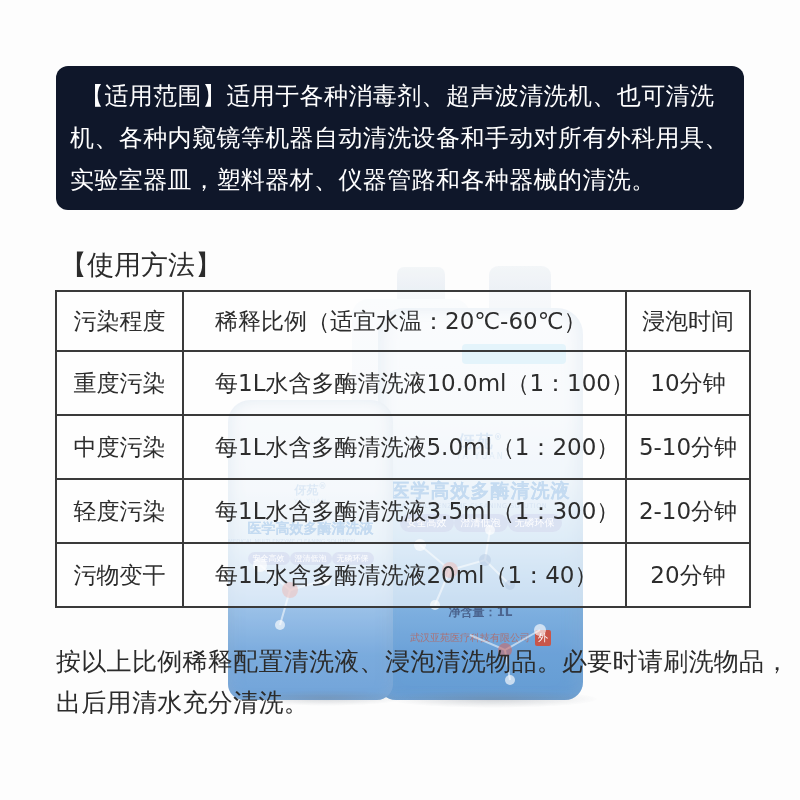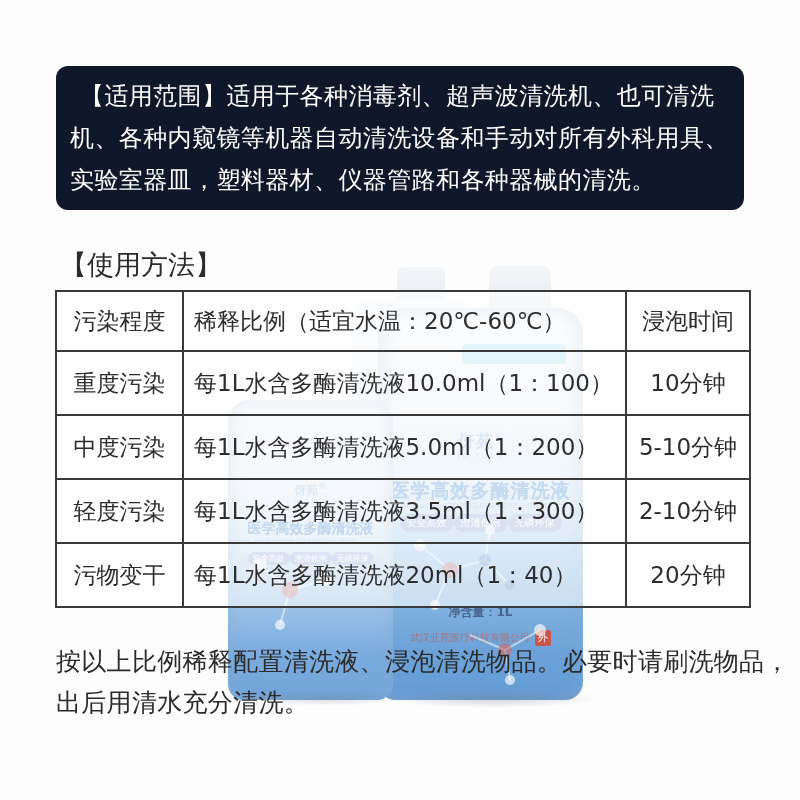--- a/index.html
+++ b/index.html
@@ -54,21 +54,21 @@
   .notice-line { font-size:24px; line-height:42px; white-space:nowrap; letter-spacing:.4px; }
   .notice-line:first-child { text-indent:10px; }
 
   .section-heading { position:absolute; left:60px; top:247px; font-size:27px; color:#2b2b2b; z-index:3; white-space:nowrap; }
 
   table.dilution-table { position:absolute; left:55px; top:290px; width:694px; border-collapse:collapse; z-index:2;
                          color:#2d2d2d; table-layout:fixed; }
   .dilution-table td, .dilution-table th { border:2px solid #3a3a3a; background:rgba(255,255,255,.58);
                          font-size:23px; font-weight:400; overflow:hidden; white-space:nowrap; }
   .col-level { width:127px; text-align:center; }
-  .col-ratio { width:443px; text-align:left; padding-left:10px;margin-top:44px; }
+  .col-ratio { width:443px; text-align:left; padding-left:31px;margin-top:44px; }
   .col-time  { width:124px; text-align:center; }
   .dilution-table thead tr { height:60px; }
   .dilution-table tbody tr { height:64px; }
 
   .footer-text { position:absolute; left:56px; top:641px; z-index:3; color:#2b2b2b; }
   .footer-line { font-size:25px; line-height:41px; white-space:nowrap; letter-spacing:.3px; }
 </style>
 </head>
 <body>
 

